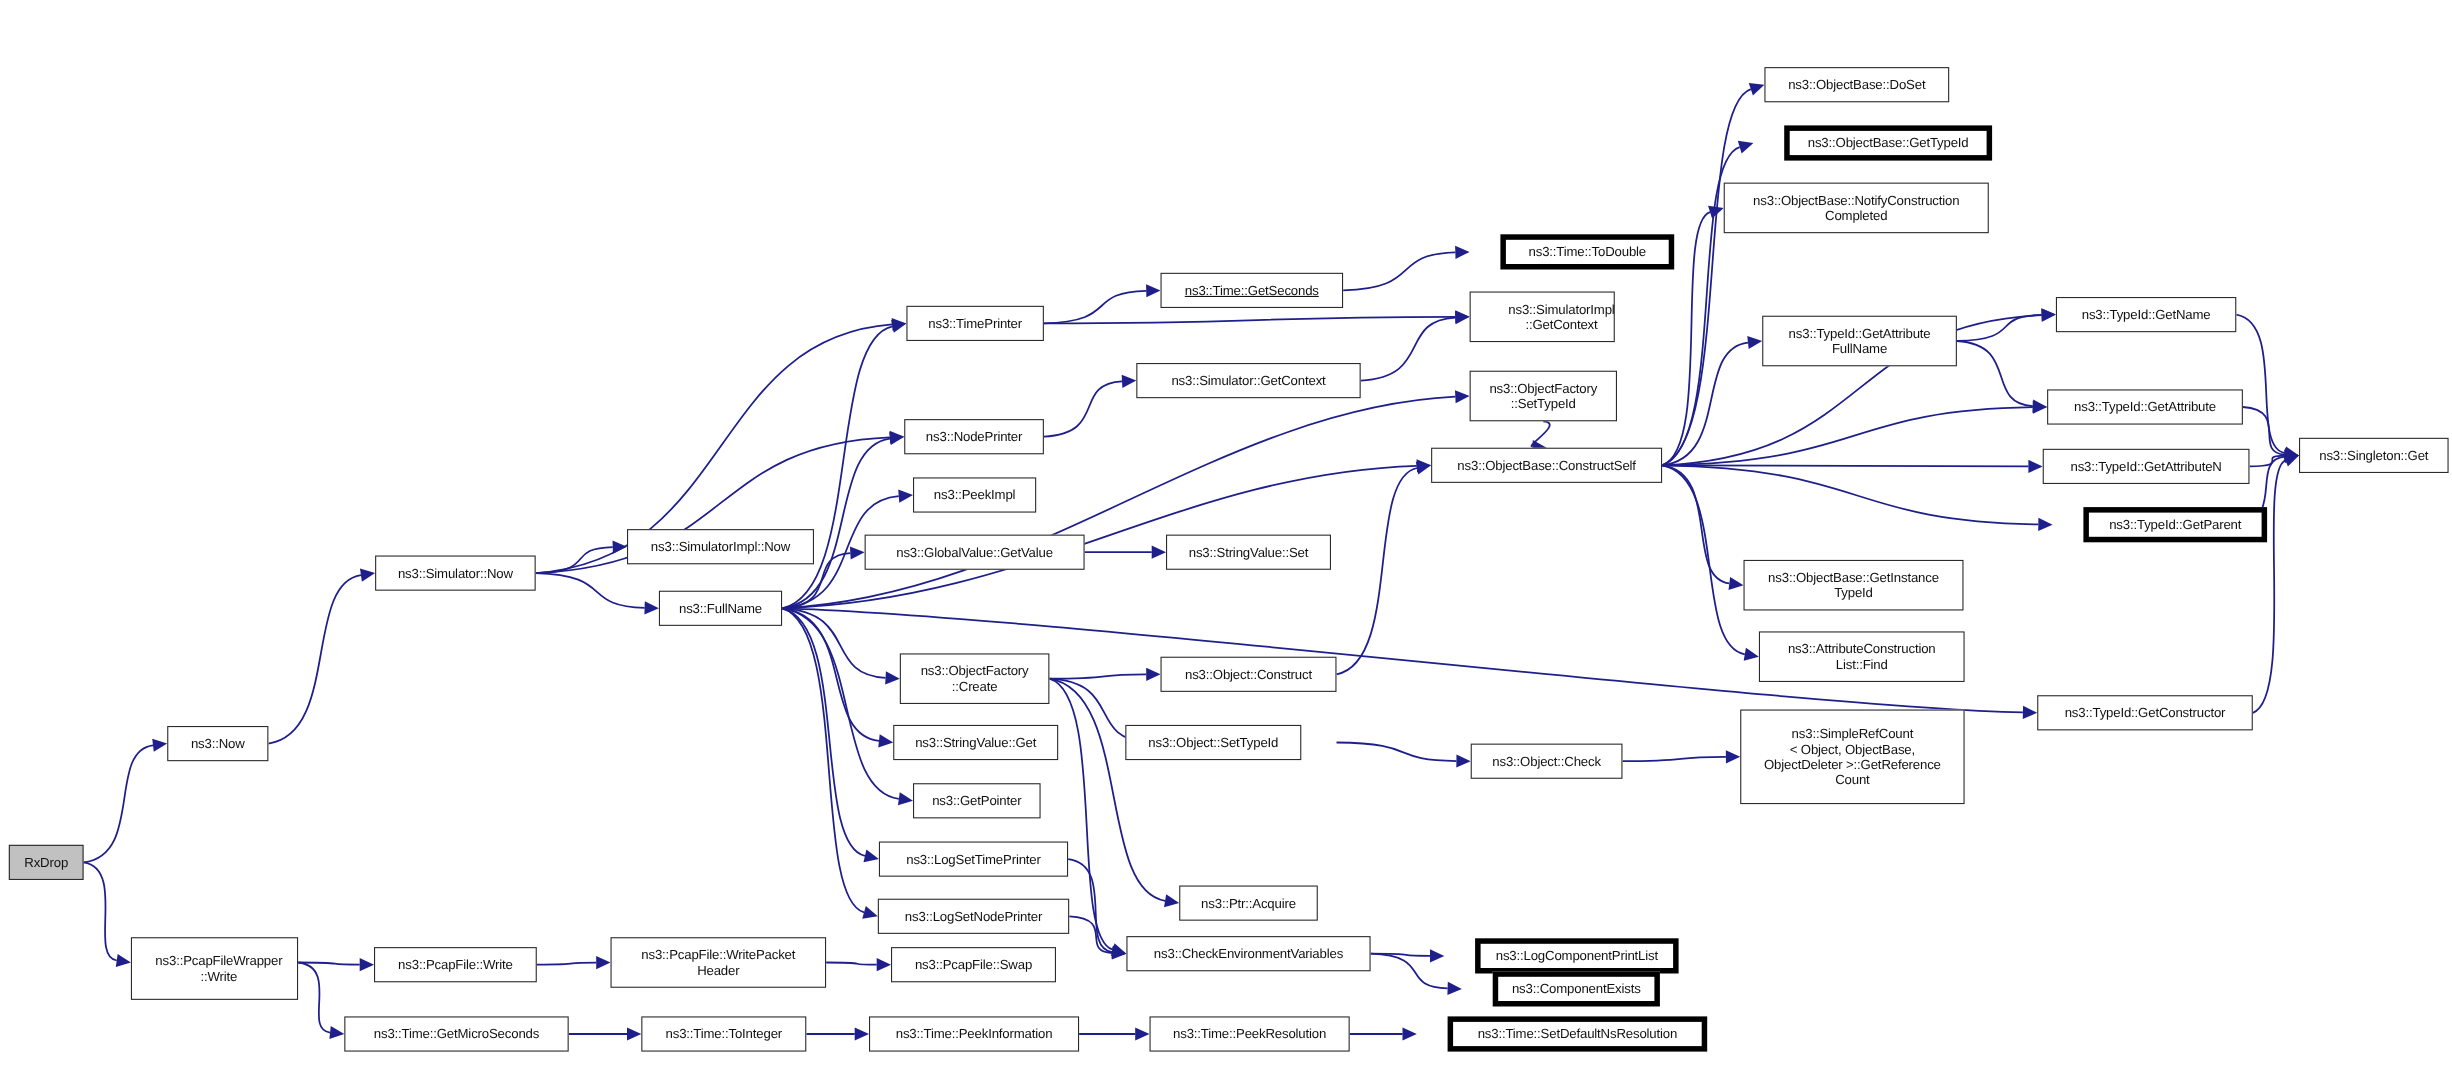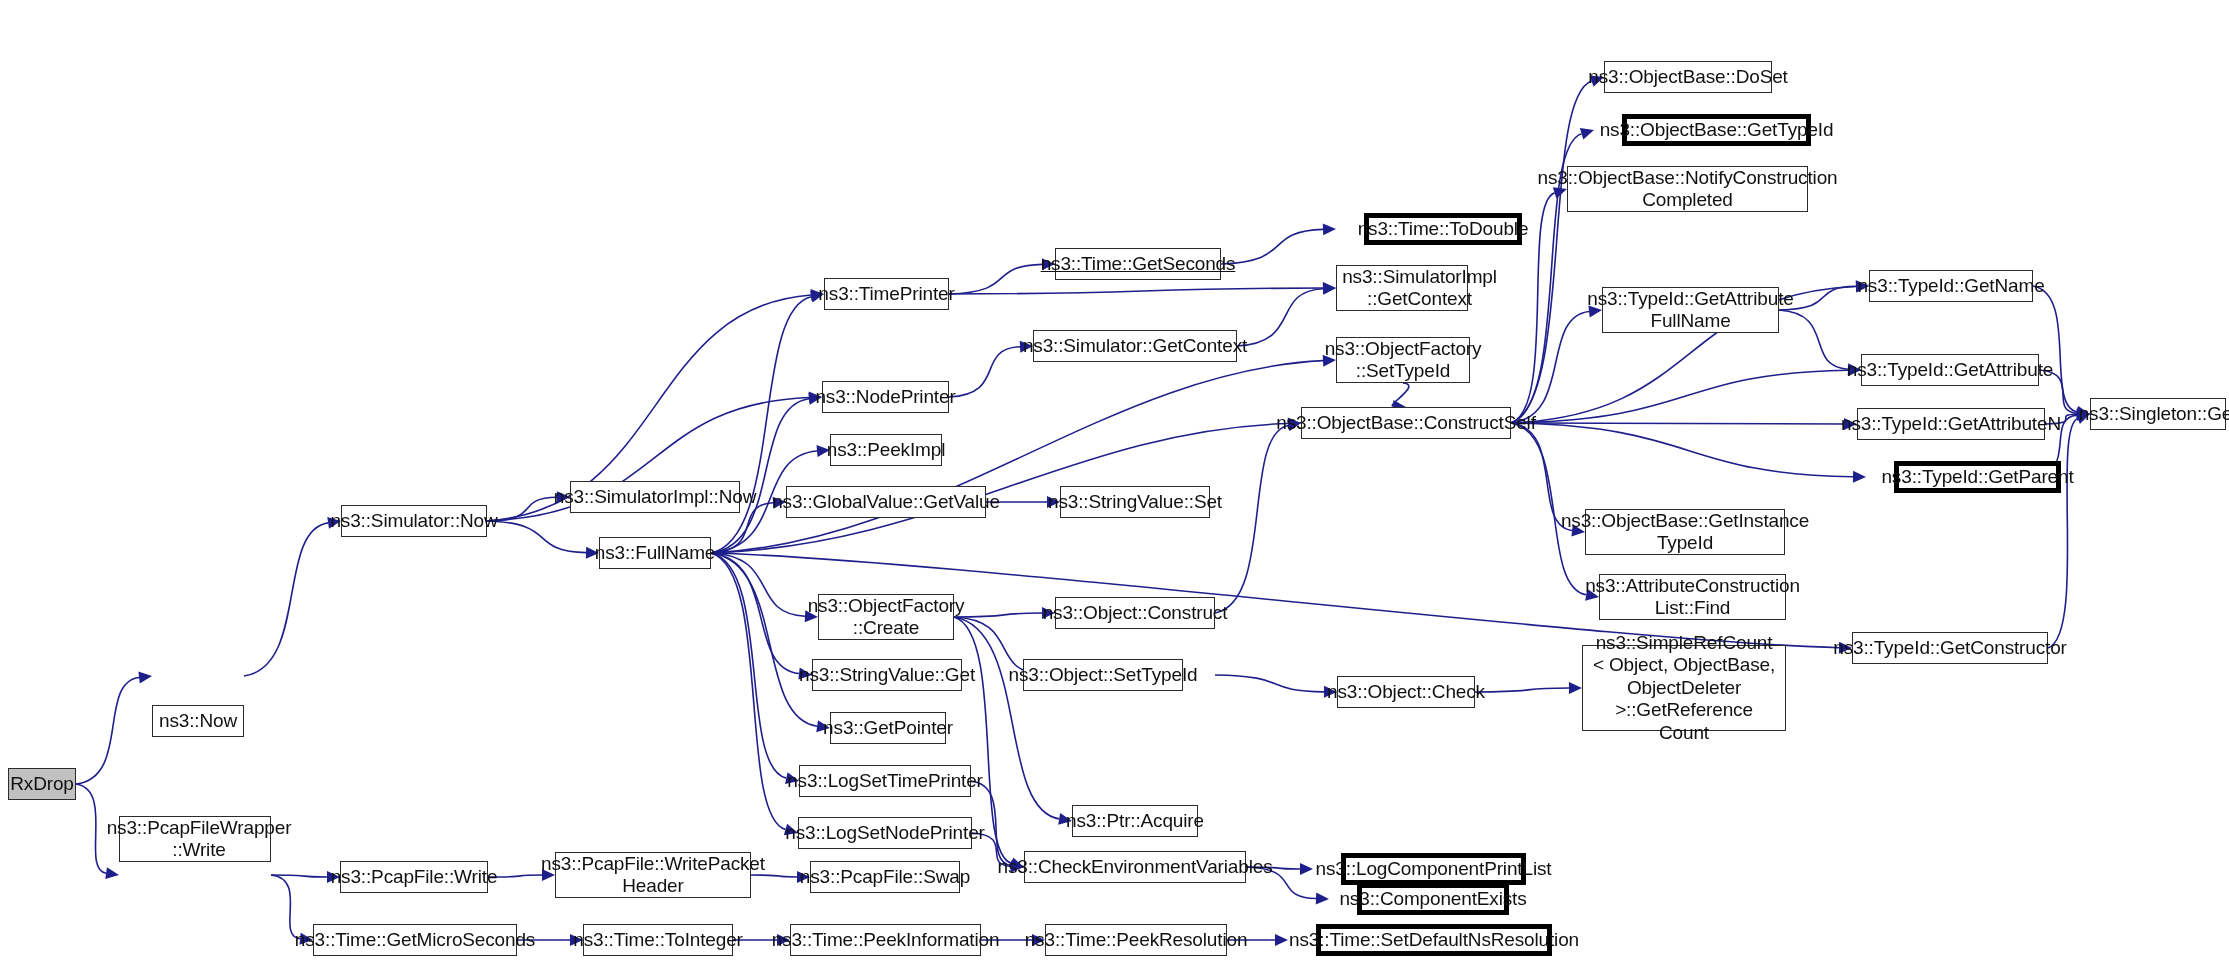--- a/index.html
+++ b/index.html
@@ -34,21 +34,21 @@
   .node {
     position: absolute;
     box-sizing: border-box;
     display: flex;
     align-items: center;
     justify-content: center;
     text-align: center;
     background: #ffffff;
     border: 1px solid #2b2b2b;
     color: #111111;
-    font-size: 19px;
+    font-size: 12px;
     line-height: 1.18;
     letter-spacing: -0.15px;
     white-space: pre-line;
     padding: 1px 4px;
     z-index: 3;
   }
   .node.root {
     background: #c1c1c1;
     border: 1px solid #2b2b2b;
   }
@@ -182,23 +182,23 @@
       <polygon class="edge-head" points="583,940 570,946 570,934"></polygon>
       <path class="edge-path" d="M 733 940 C 778.36 940 744.64 940 777 940"></path>
       <polygon class="edge-head" points="790,940 777,946 777,934"></polygon>
       <path class="edge-path" d="M 981 940 C 1029.72 940 996.28 940 1032 940"></path>
       <polygon class="edge-head" points="1045,940 1032,946 1032,934"></polygon>
       <path class="edge-path" d="M 1227 940 C 1274.28 940 1240.72 940 1275 940"></path>
       <polygon class="edge-head" points="1288,940 1275,946 1275,934"></polygon>
     </svg>
   <div id="node-layer">
       <div class="node root" style="left: 8px; top: 768px; width: 68px; height: 32px;"><span>RxDrop</span></div>
-      <div class="node" style="left: 152px; top: 660px; width: 92px; height: 32px; margin-top: 45px;"><span>ns3::Now</span></div>
+      <div class="node" style="left: 152px; top: 660px; width: 92px; height: 32px;"><span>ns3::Now</span></div>
       <div class="node" style="left: 341px; top: 505px; width: 146px; height: 32px; text-align: center;"><span>ns3::Simulator::Now</span></div>
-      <div class="node" style="left: 119px; top: 816px; width: 152px; height: 46px; padding-left: 12px;"><span>ns3::PcapFileWrapper
+      <div class="node" style="left: 119px; top: 852px; width: 152px; height: 57px; padding-left: 12px;"><span>ns3::PcapFileWrapper
 ::Write</span></div>
       <div class="node" style="left: 570px; top: 481px; width: 170px; height: 32px;"><span>ns3::SimulatorImpl::Now</span></div>
       <div class="node" style="left: 599px; top: 537px; width: 112px; height: 32px;"><span>ns3::FullName</span></div>
       <div class="node" style="left: 824px; top: 278px; width: 125px; height: 32px;"><span>ns3::TimePrinter</span></div>
       <div class="node" style="left: 822px; top: 381px; width: 127px; height: 32px;"><span>ns3::NodePrinter</span></div>
       <div class="node" style="left: 830px; top: 434px; width: 112px; height: 32px;"><span>ns3::PeekImpl</span></div>
       <div class="node" style="left: 786px; top: 486px; width: 200px; height: 32px;"><span>ns3::GlobalValue::GetValue</span></div>
       <div class="node" style="left: 818px; top: 594px; width: 136px; height: 46px;"><span>ns3::ObjectFactory
 ::Create</span></div>
       <div class="node" style="left: 812px; top: 659px; width: 150px; height: 32px;"><span>ns3::StringValue::Get</span></div>

